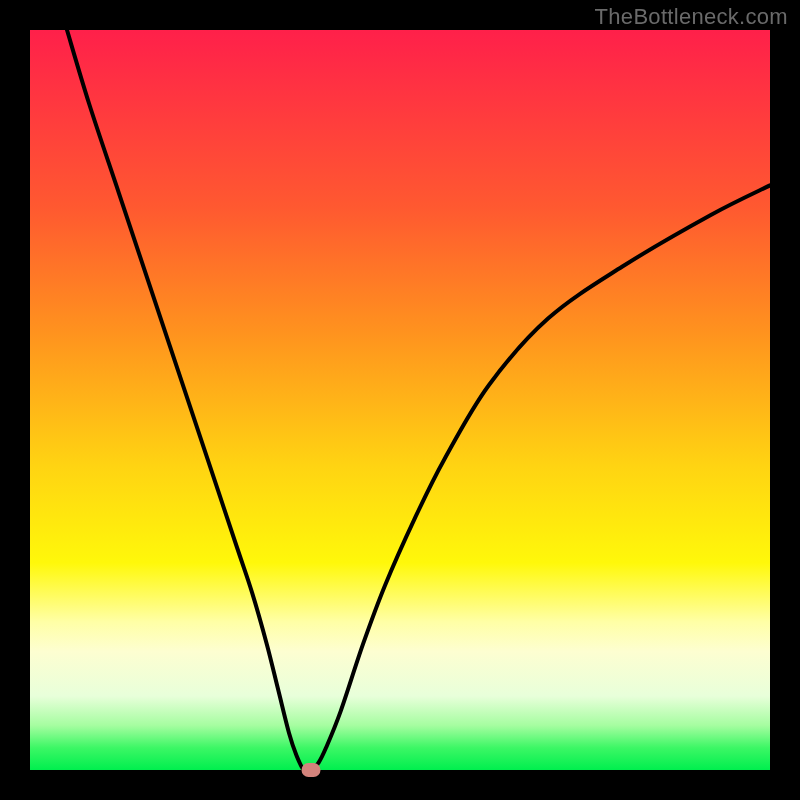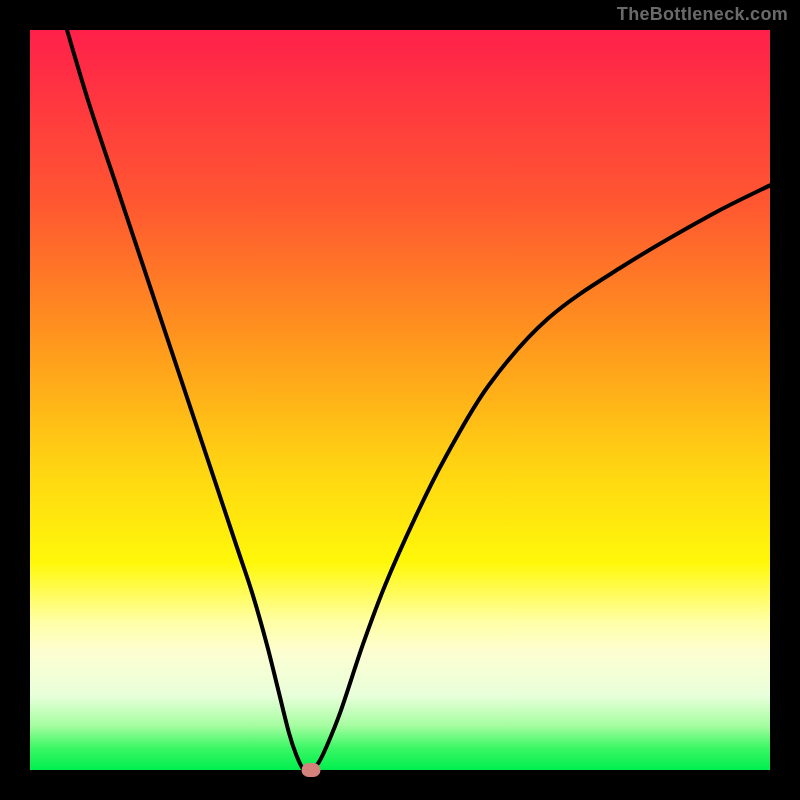--- a/index.html
+++ b/index.html
@@ -33,22 +33,22 @@
       #a5fda0 94%,
       #3cf765 97%,
       #00ef4e 100%
     );
   }
   .watermark {
     position: absolute;
     top: 4px;
     right: 12px;
     font-family: Arial, Helvetica, sans-serif;
-    font-size: 18px;
-    font-weight: 700;
+    font-size: 22px;
+    font-weight: 400;
     color: #6a6a6a;
     letter-spacing: 0.3px;
   }
   svg.curve {
     position: absolute;
     inset: 0;
   }
   .marker {
     position: absolute;
     width: 19px;

